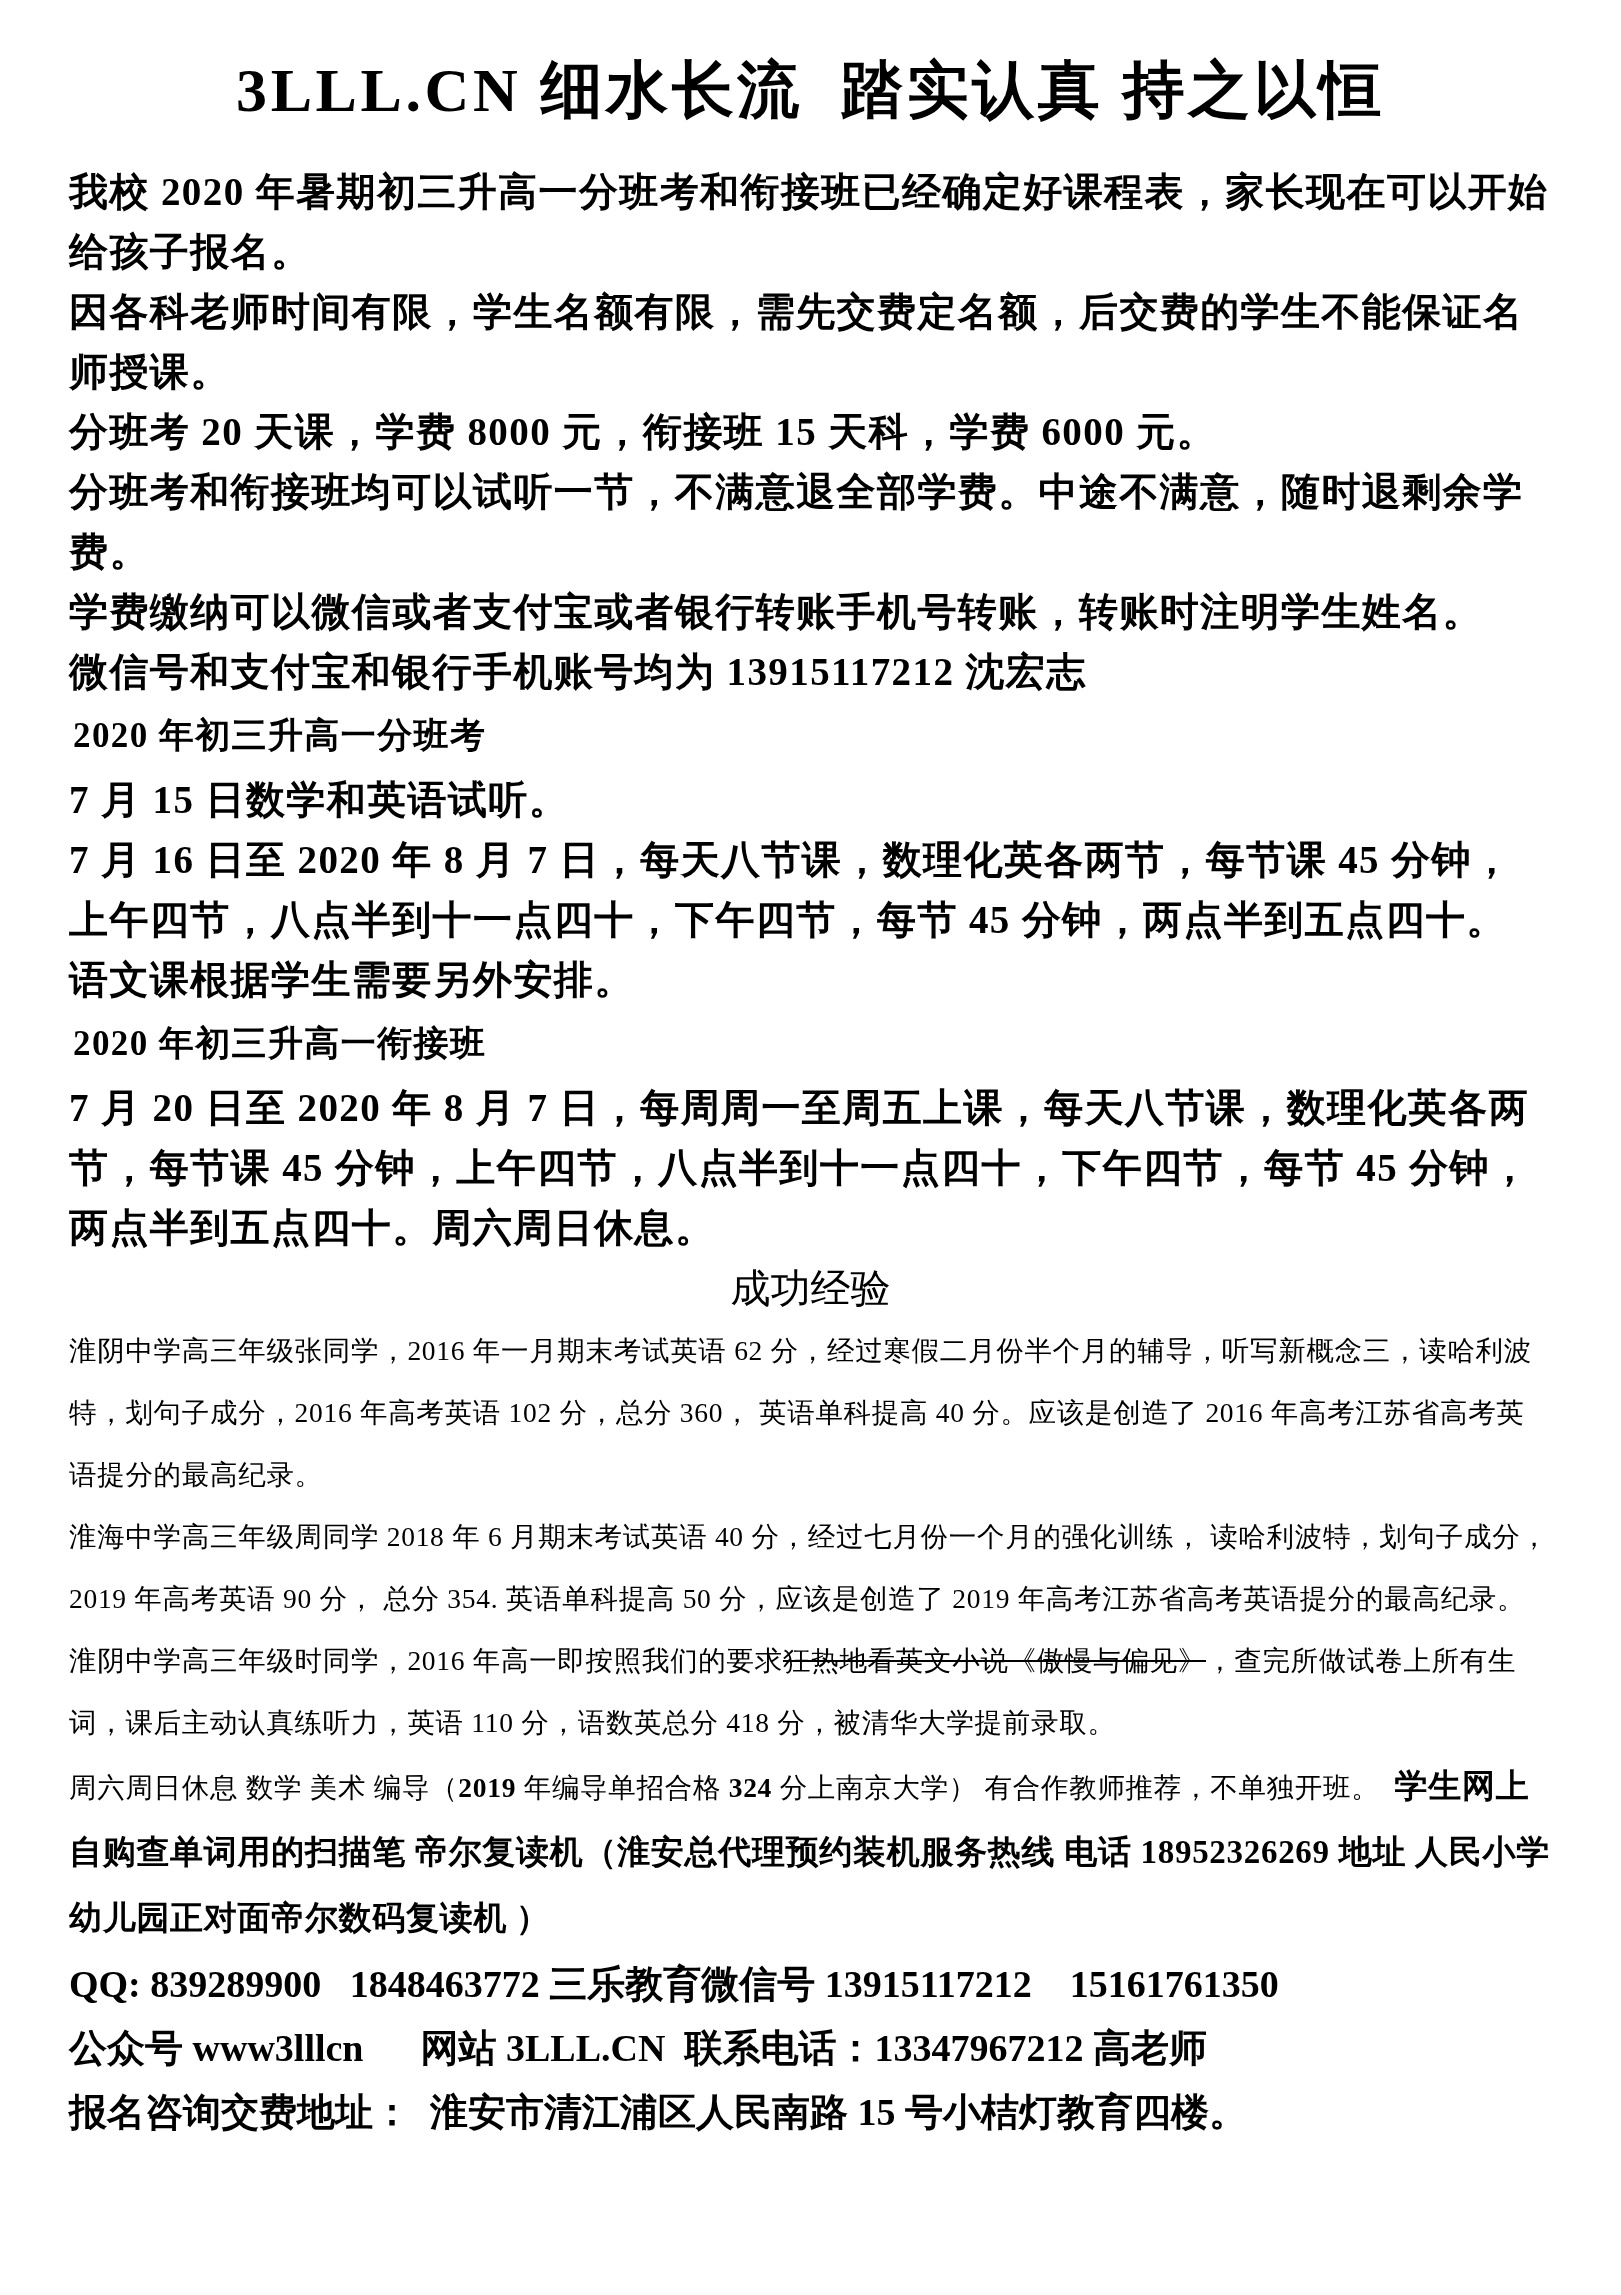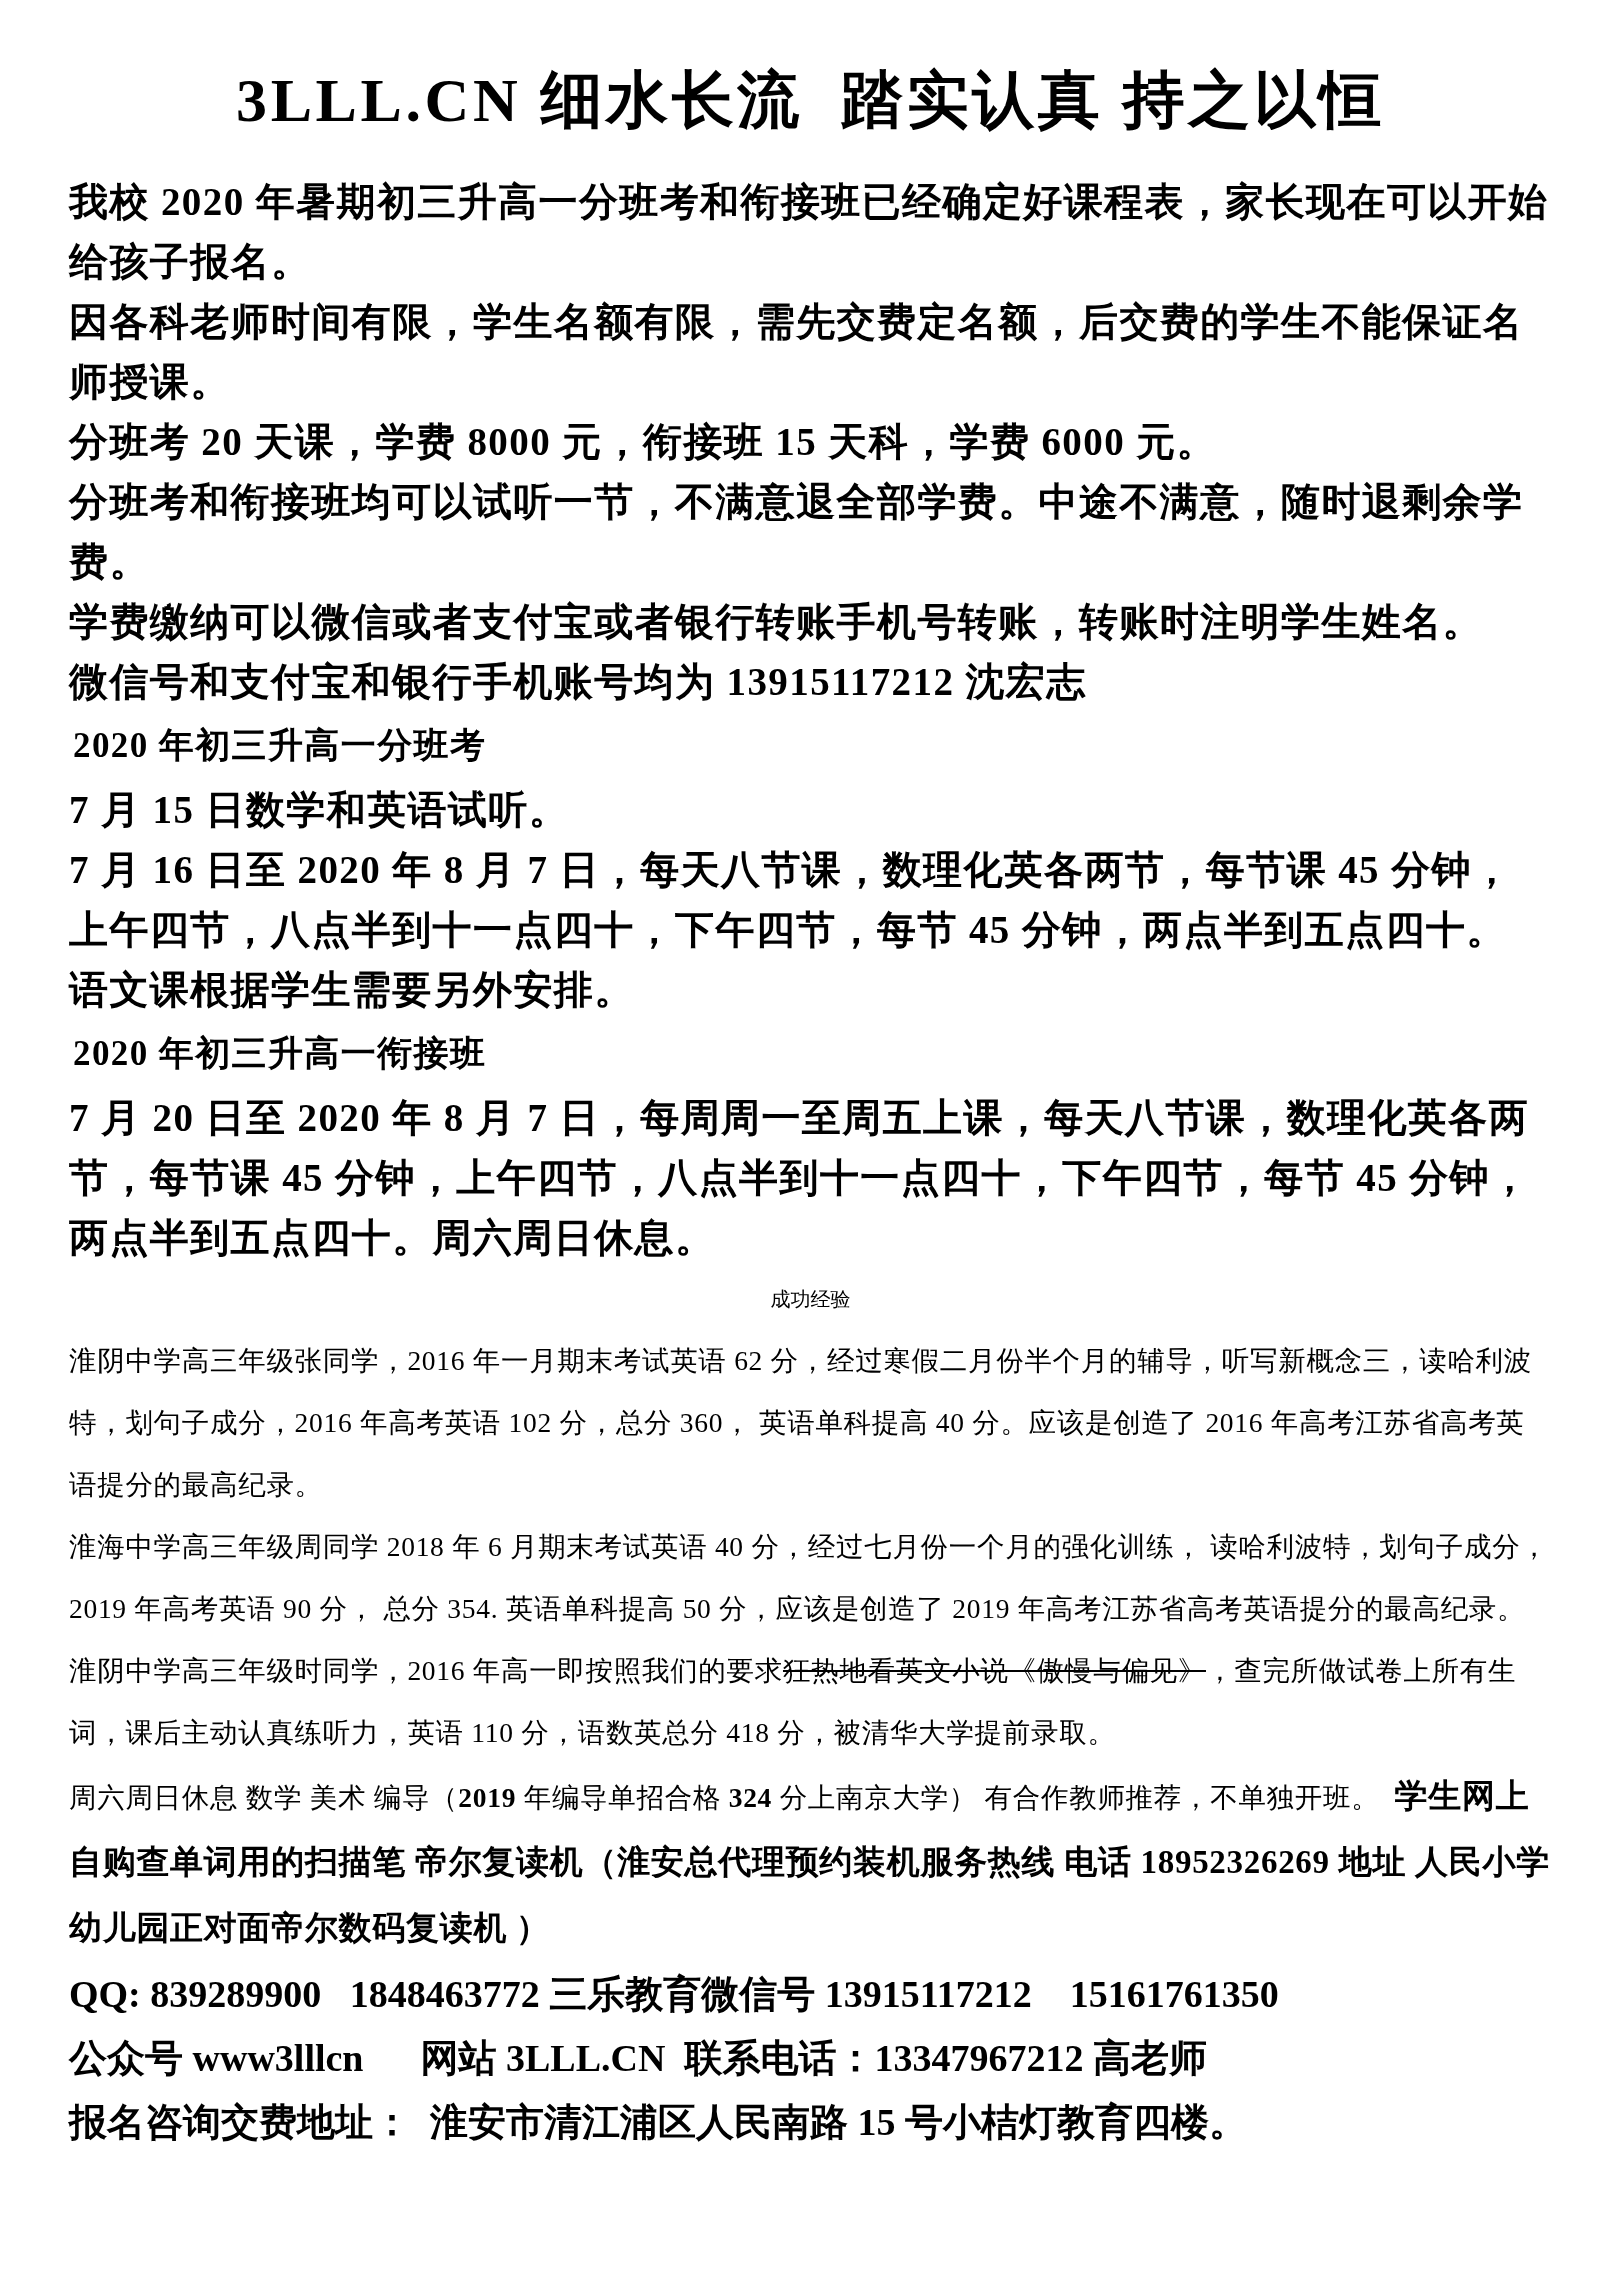--- a/index.html
+++ b/index.html
@@ -2,21 +2,21 @@
 <html style="font-size:11.6px"><head>
 <meta charset="utf-8">
 <style>
   html, body { margin: 0; padding: 0; background: #ffffff; }
   .page {
     width: 1621px;
     height: 2295px;
     background: #ffffff;
     color: #000000;
     box-sizing: border-box;
-    padding: 46px 69px 0 69px;
+    padding: 36px 69px 0 69px;
     overflow: hidden;
     font-family: "Liberation Serif", "DejaVu Serif", serif;
   }
   .title {
     font-size: 62px;
     line-height: 109px;
     font-weight: 700;
     text-align: center;
     letter-spacing: 3.6px;
     margin: 0 0 17.4px 0;
@@ -32,21 +32,21 @@
   }
   h2.sec {
     font-size: 35px;
     line-height: 60px;
     font-weight: 700;
     letter-spacing: 1.4px;
     margin: 4px;
     white-space: pre-wrap;
   }
   .success-h {
-    font-size: 20px;
+    font-size: 40px;
     line-height: 62px;
     font-weight: 400;
     text-align: center;
     margin: 0;
   }
   p.story {
     font-size: 27.5px;
     line-height: 62px;
     font-weight: 400;
     letter-spacing: 0.7px;

